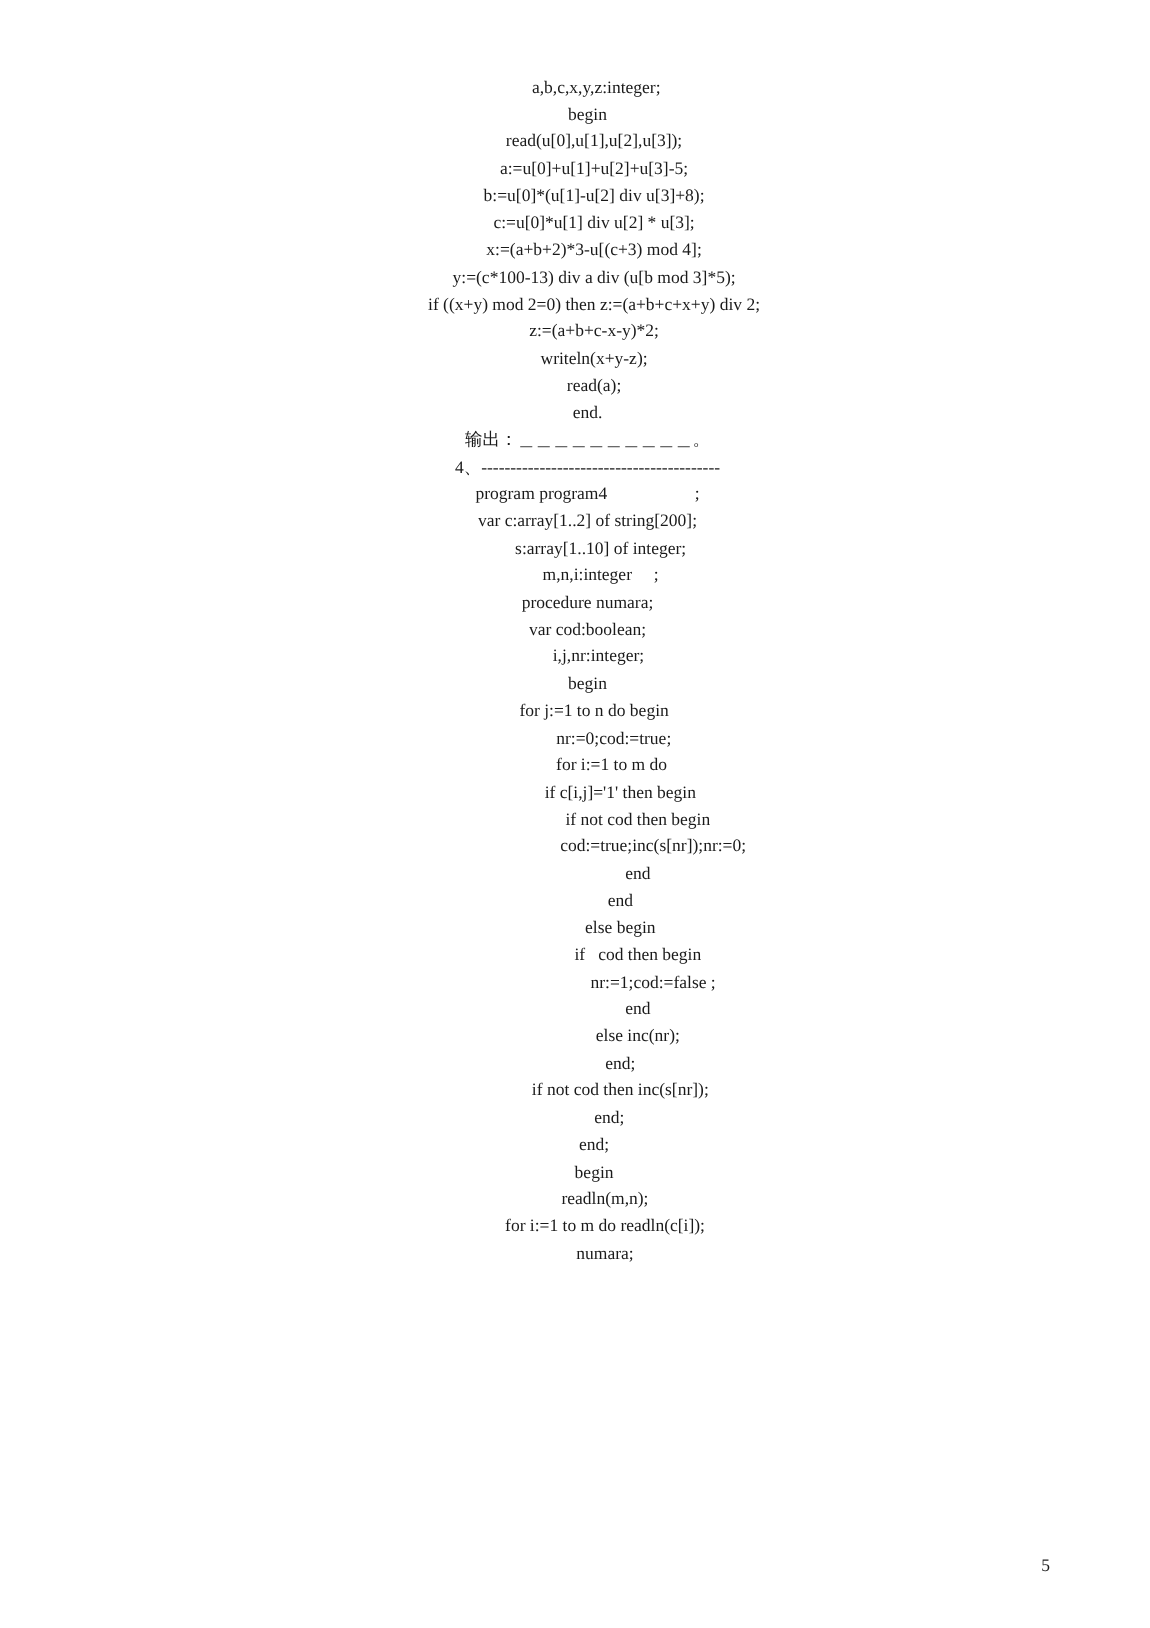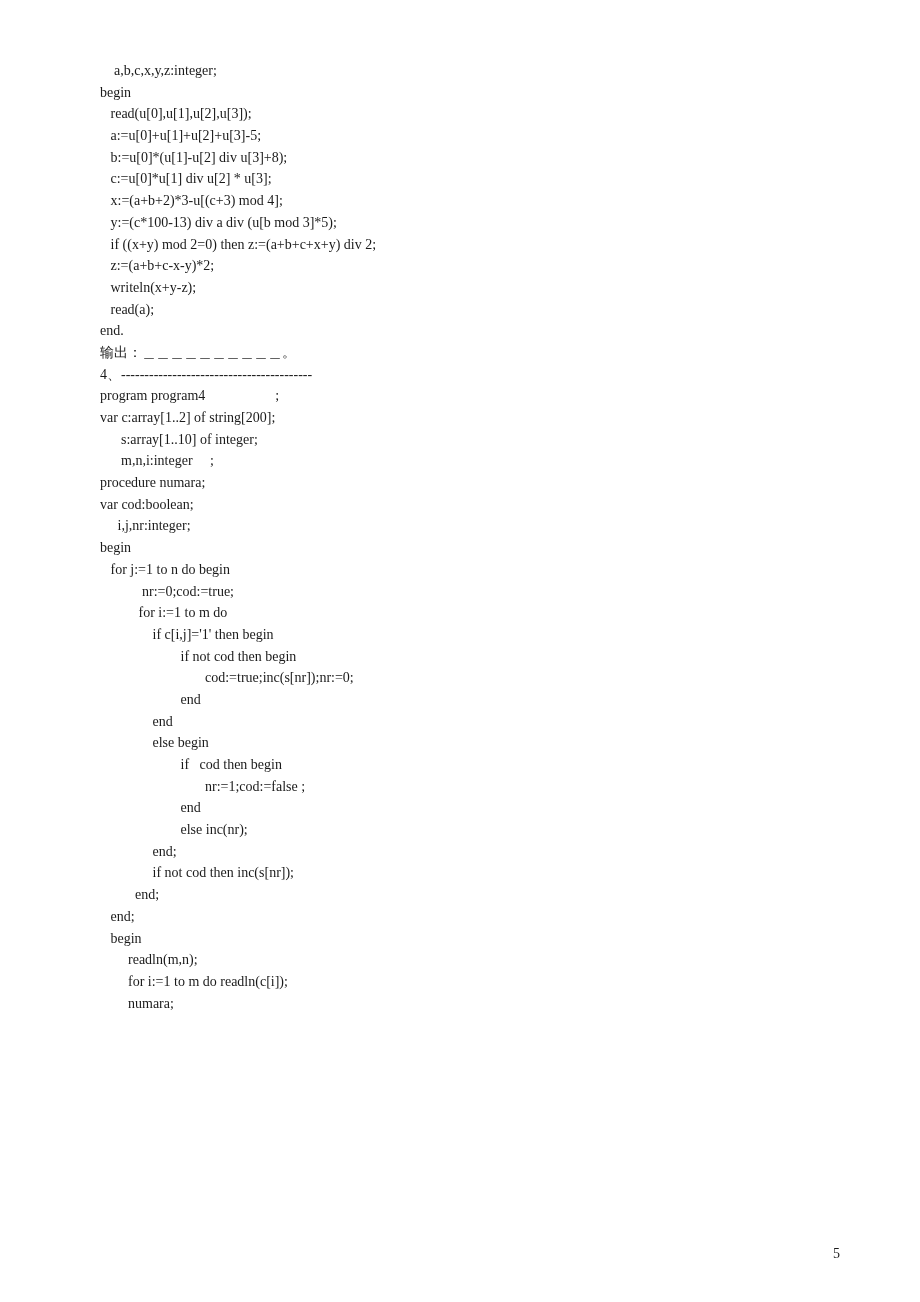--- a/index.html
+++ b/index.html
@@ -21,20 +21,21 @@
       min-height: 1302px;
       padding: 60px 80px 60px 100px;
       position: relative;
     }
     .code-block {
       font-family: "Times New Roman", Times, serif;
       font-size: 14px;
       line-height: 1.55;
       white-space: pre;
       color: #1a1a1a;
+      text-align: center;
     }
     .page-number {
       position: absolute;
       bottom: 40px;
       right: 80px;
       font-size: 14px;
       color: #1a1a1a;
     }
   </style>
 </head>

